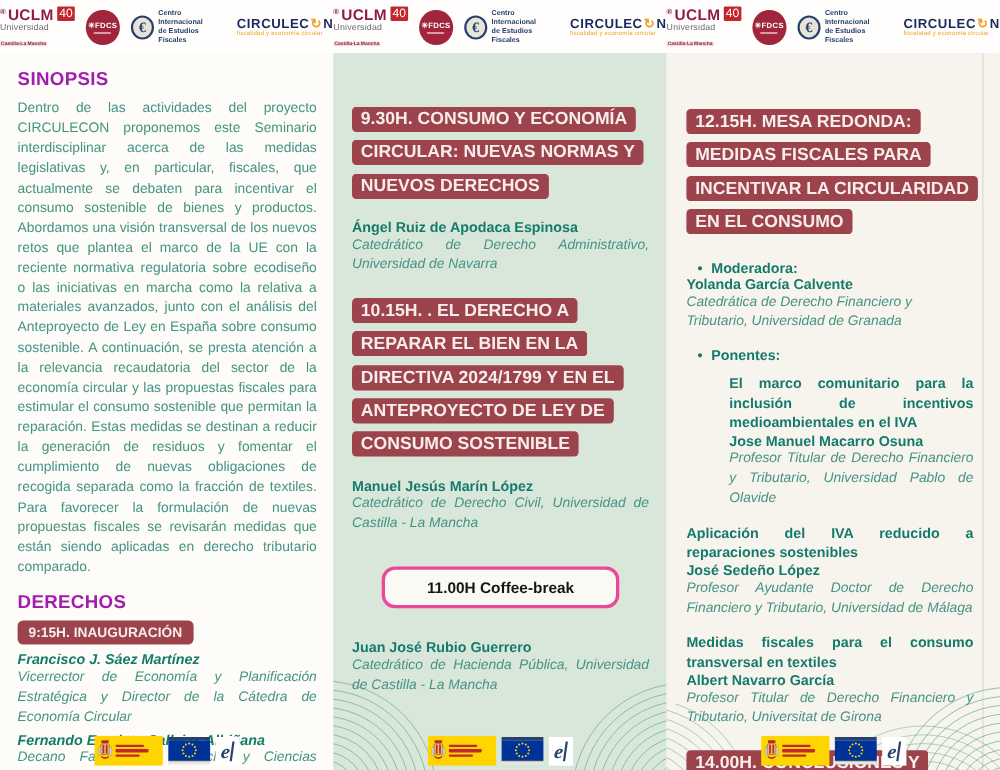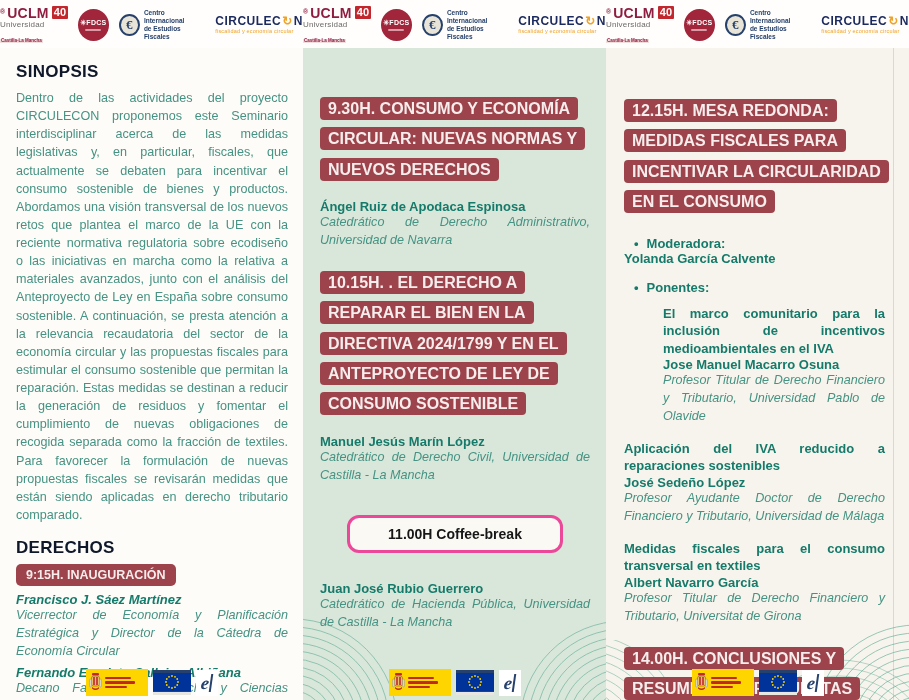--- a/index.html
+++ b/index.html
@@ -8,21 +8,21 @@
 
   
   .header { position:absolute; top:0; left:0; width:909px; height:48px; background:#fffefc; display:grid; grid-template-columns:303px 303px 303px; z-index:5; }
   .logo-slot { display:flex; align-items:center; justify-content:center; }
   .logo-group { display:flex; align-items:center; gap:10px; transform:translateY(1px); }
 
   .uclm { line-height:1; color:#8e1d42; }
   .uclm-top { display:flex; align-items:flex-start; gap:2px; }
   .uclm-reg { font-size:7px; font-weight:bold; margin-top:2px; }
   .uclm-name { font-size:14px; font-weight:bold; letter-spacing:.3px; }
-  .uclm-40 { font-size:11px; font-weight:bold; color:#fff; background:#c1272d; padding:1px 2px; border-radius:1px; margin-left:1px; }
+  .uclm-40 { font-size:11px; font-weight:normal; color:#fff; background:#c1272d; padding:1px 2px; border-radius:1px; margin-left:1px; }
   .uclm-sub { font-size:8px; color:#6b6b6b; margin-top:1px; letter-spacing:.2px; }
   .uclm-sub2 { font-size:4.5px; font-weight:bold; color:#8e1d42; background:#f3dede; display:inline-block; padding:0 1px; margin-top:1px; }
 
   .fdcs { width:32px; height:32px; border-radius:50%; background:#a1263c; color:#fff; display:flex; flex-direction:column; align-items:center; justify-content:center; }
   .fdcs-label { font-size:7px; font-weight:bold; letter-spacing:.3px; }
   .fdcs-sub { width:16px; height:2px; background:#d99aa5; border-radius:1px; margin-top:2px; }
 
   .cief { display:flex; align-items:center; gap:4px; }
   .cief-icon { width:22px; height:22px; border-radius:50%; border:2px solid #26416b; color:#26416b; background:#e9e4d8; font-size:13px; font-weight:bold; display:flex; align-items:center; justify-content:center; font-family:"Liberation Serif", serif; }
   .cief-text { font-size:6.5px; color:#26416b; line-height:1.25; font-weight:bold; }
@@ -34,21 +34,21 @@
 
   
   .panels { position:absolute; top:48px; left:0; width:909px; height:652px; display:grid; grid-template-columns:303px 303px 303px; }
   .panel { position:relative; height:652px; overflow:hidden; }
   .panel-left { background:#fdfcf8; padding:14px 15px 0 16px; }
   .panel-middle { background:#d9e7db; padding:46px 16px 0 17px; }
   .panel-right { background:#f7f4ed; padding:48px 24px 0 18px; }
   .fold-line { position:absolute; top:0; right:15px; width:1px; height:652px; background:#ddd8cb; }
 
   
-  .h-teal { font-size:17px; font-weight:bold; color:#0f172a; letter-spacing:.3px; }
+  .h-teal { font-size:17px; font-weight:bold; color:#a21caf; letter-spacing:.3px; }
   .body-text { font-size:12.6px; color:#469383; text-align:justify; line-height:1.44; margin-top:7px; }
   .badge-line { display:inline-block; background:#9c434b; color:#f7edec; font-weight:bold; font-size:12.5px; padding:4px 10px; border-radius:5px; }
   .badge-block { line-height:1.9; margin:0; }
   .badge-block .badge-inline { display:inline; background:#9c434b; color:#f7edec; font-weight:bold; font-size:16px; padding:3px 8px; border-radius:4px; -webkit-box-decoration-break:clone; box-decoration-break:clone; }
   .sp-name { font-size:13px; font-weight:bold; color:#157a6a; }
   .sp-name.it { font-style:italic; }
   .sp-role { font-size:12.6px; font-style:italic; color:#469383; text-align:justify; line-height:1.42; }
   .talk-title { font-size:13px; font-weight:bold; color:#157a6a; text-align:justify; line-height:1.35; }
   .bullet-label { font-size:13px; font-weight:bold; color:#157a6a; margin-left:10px; }
   .bullet-label::before { content:"•"; margin-right:8px; }
@@ -345,20 +345,21 @@
       <svg class="wave w-right-left" width="130" height="80" viewBox="0 0 130 80">
           <use href="#fanDef" x="4" y="98" opacity="0.5"></use>
         </svg>
       <div class="fold-line"></div>
 
       <div class="content-z">
         <p class="badge-block"><span class="badge-inline">12.15H. MESA REDONDA: MEDIDAS FISCALES PARA INCENTIVAR LA CIRCULARIDAD EN EL CONSUMO</span></p>
 
         <div class="bullet-label mt18">Moderadora:</div>
         <div class="sp-name">Yolanda García Calvente</div>
+        <div class="sp-role" style="text-align:left">Catedrática de Derecho Financiero y Tributario, Universidad de Granada</div>
 
         <div class="bullet-label mt14">Ponentes:</div>
 
         <div class="mt10">
           <div class="talk-title">El marco comunitario para la inclusión de incentivos medioambientales en el IVA</div>
           <div class="sp-name">Jose Manuel Macarro Osuna</div>
           <div class="sp-role">Profesor Titular de Derecho Financiero y Tributario, Universidad Pablo de Olavide</div>
         </div>
         <div class="mt14">
           <div class="talk-title">Aplicación del IVA reducido a reparaciones sostenibles</div>

